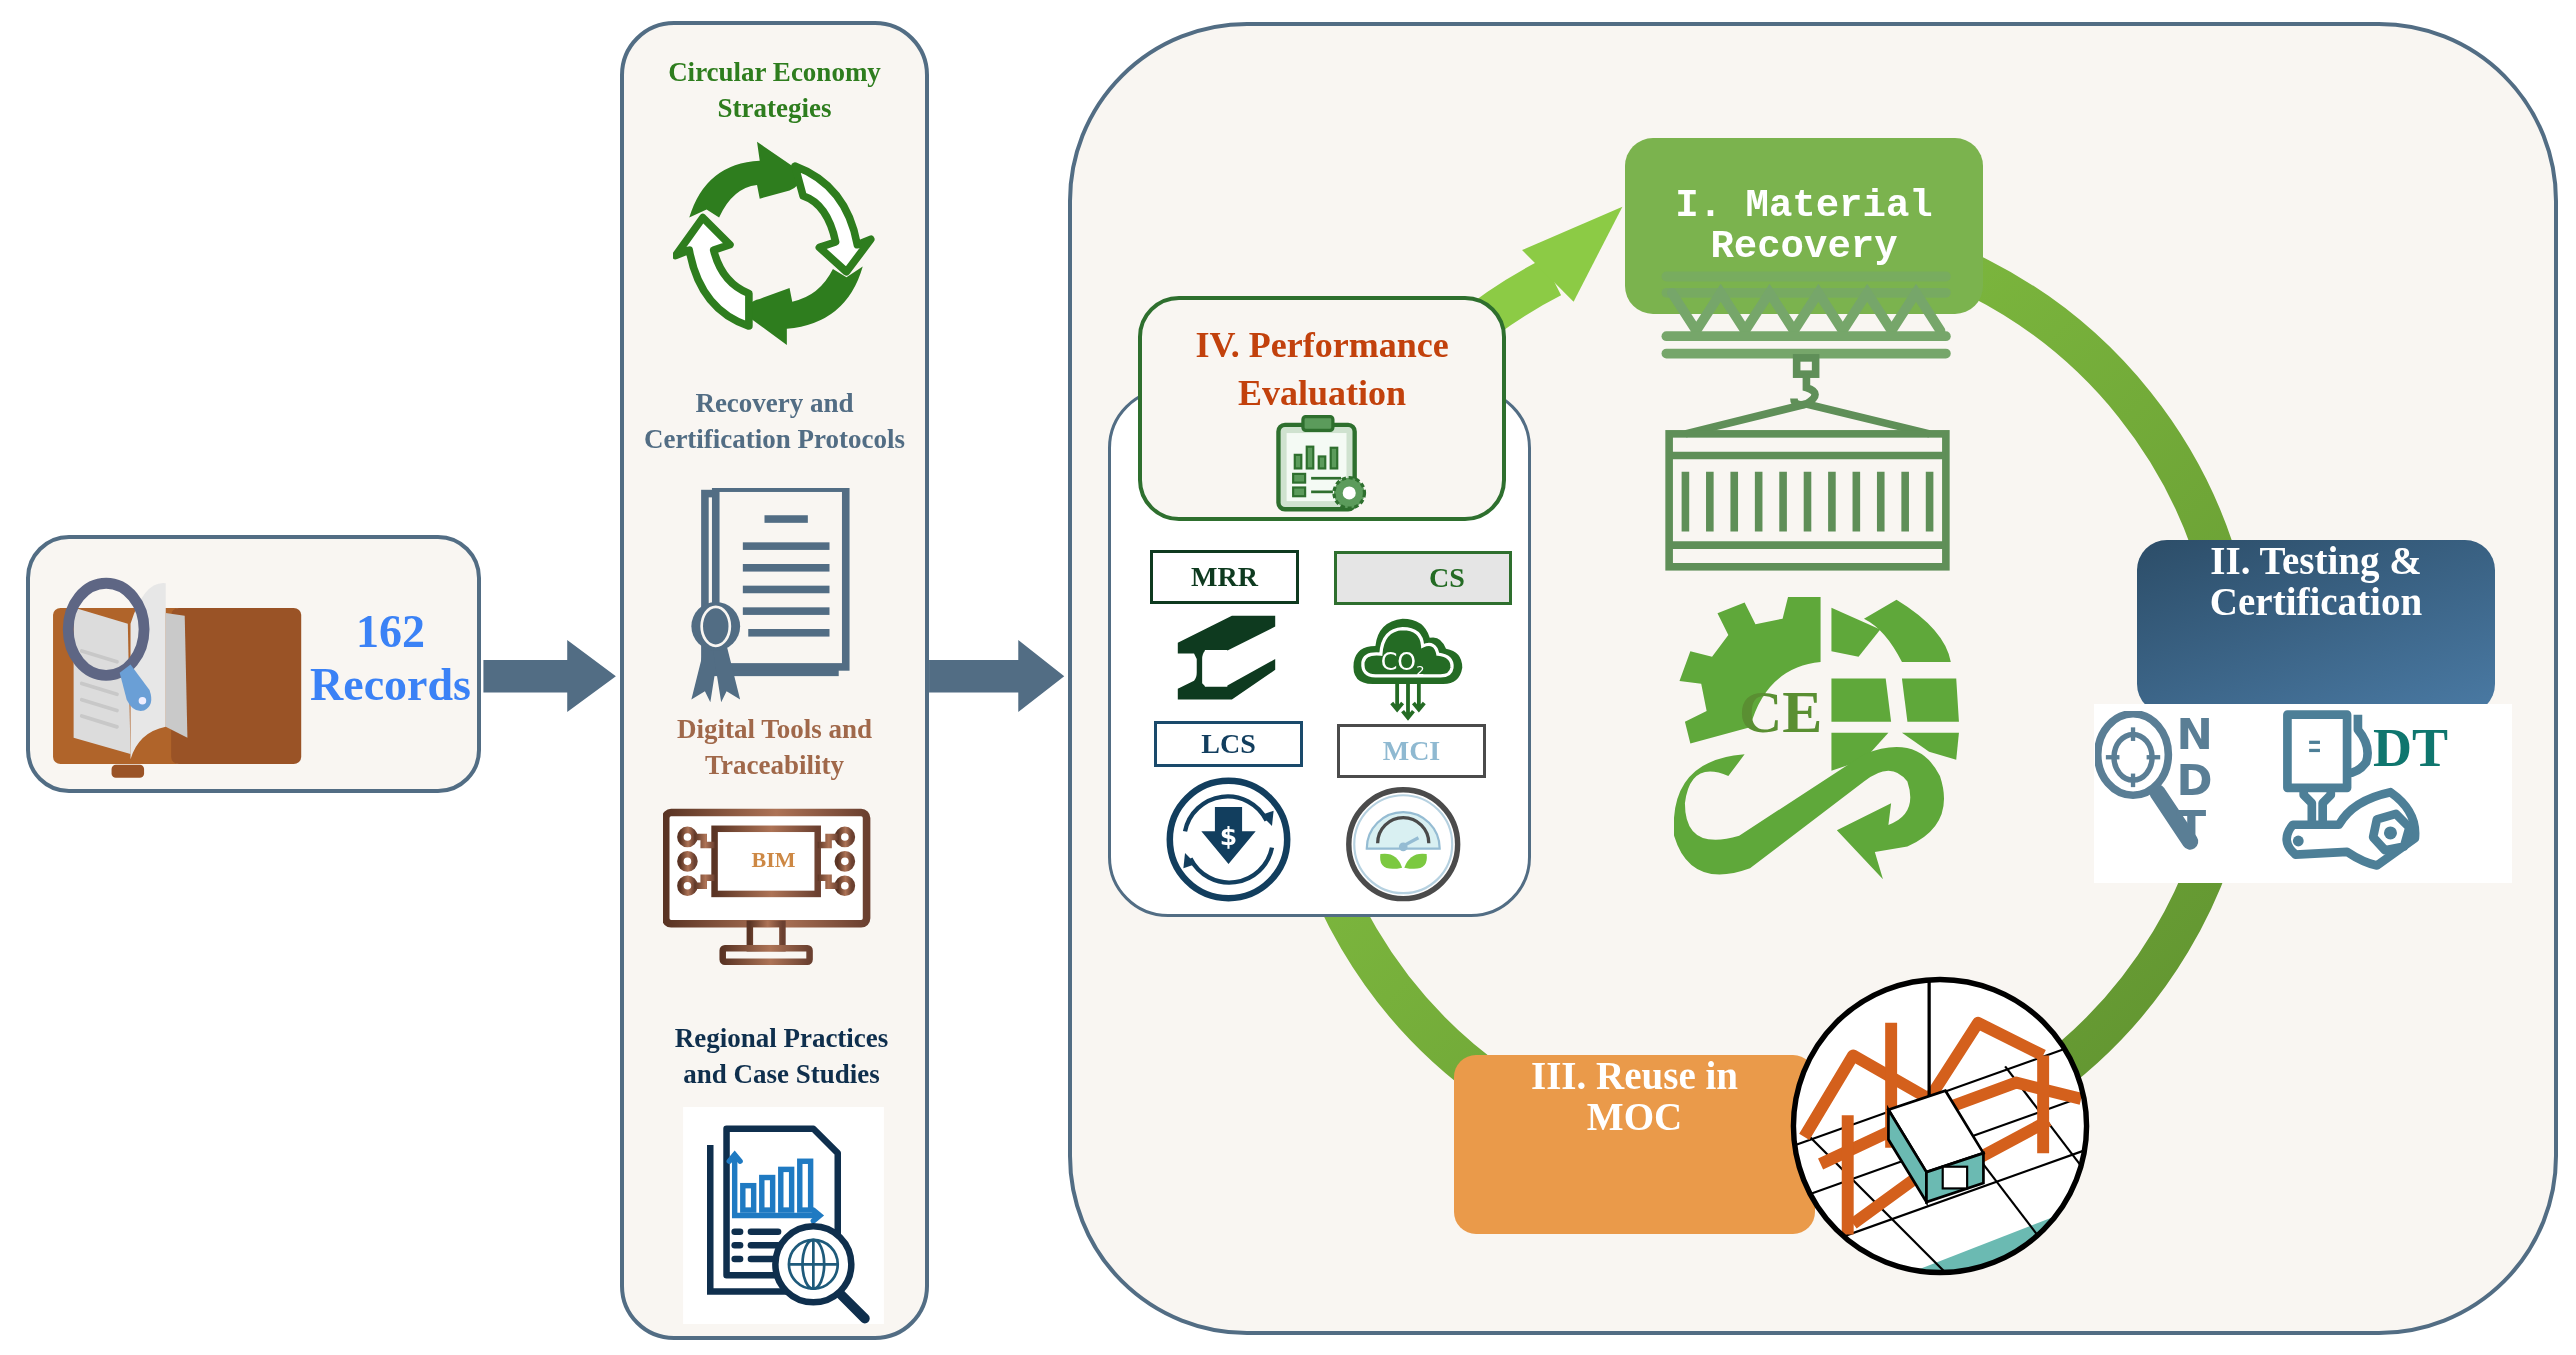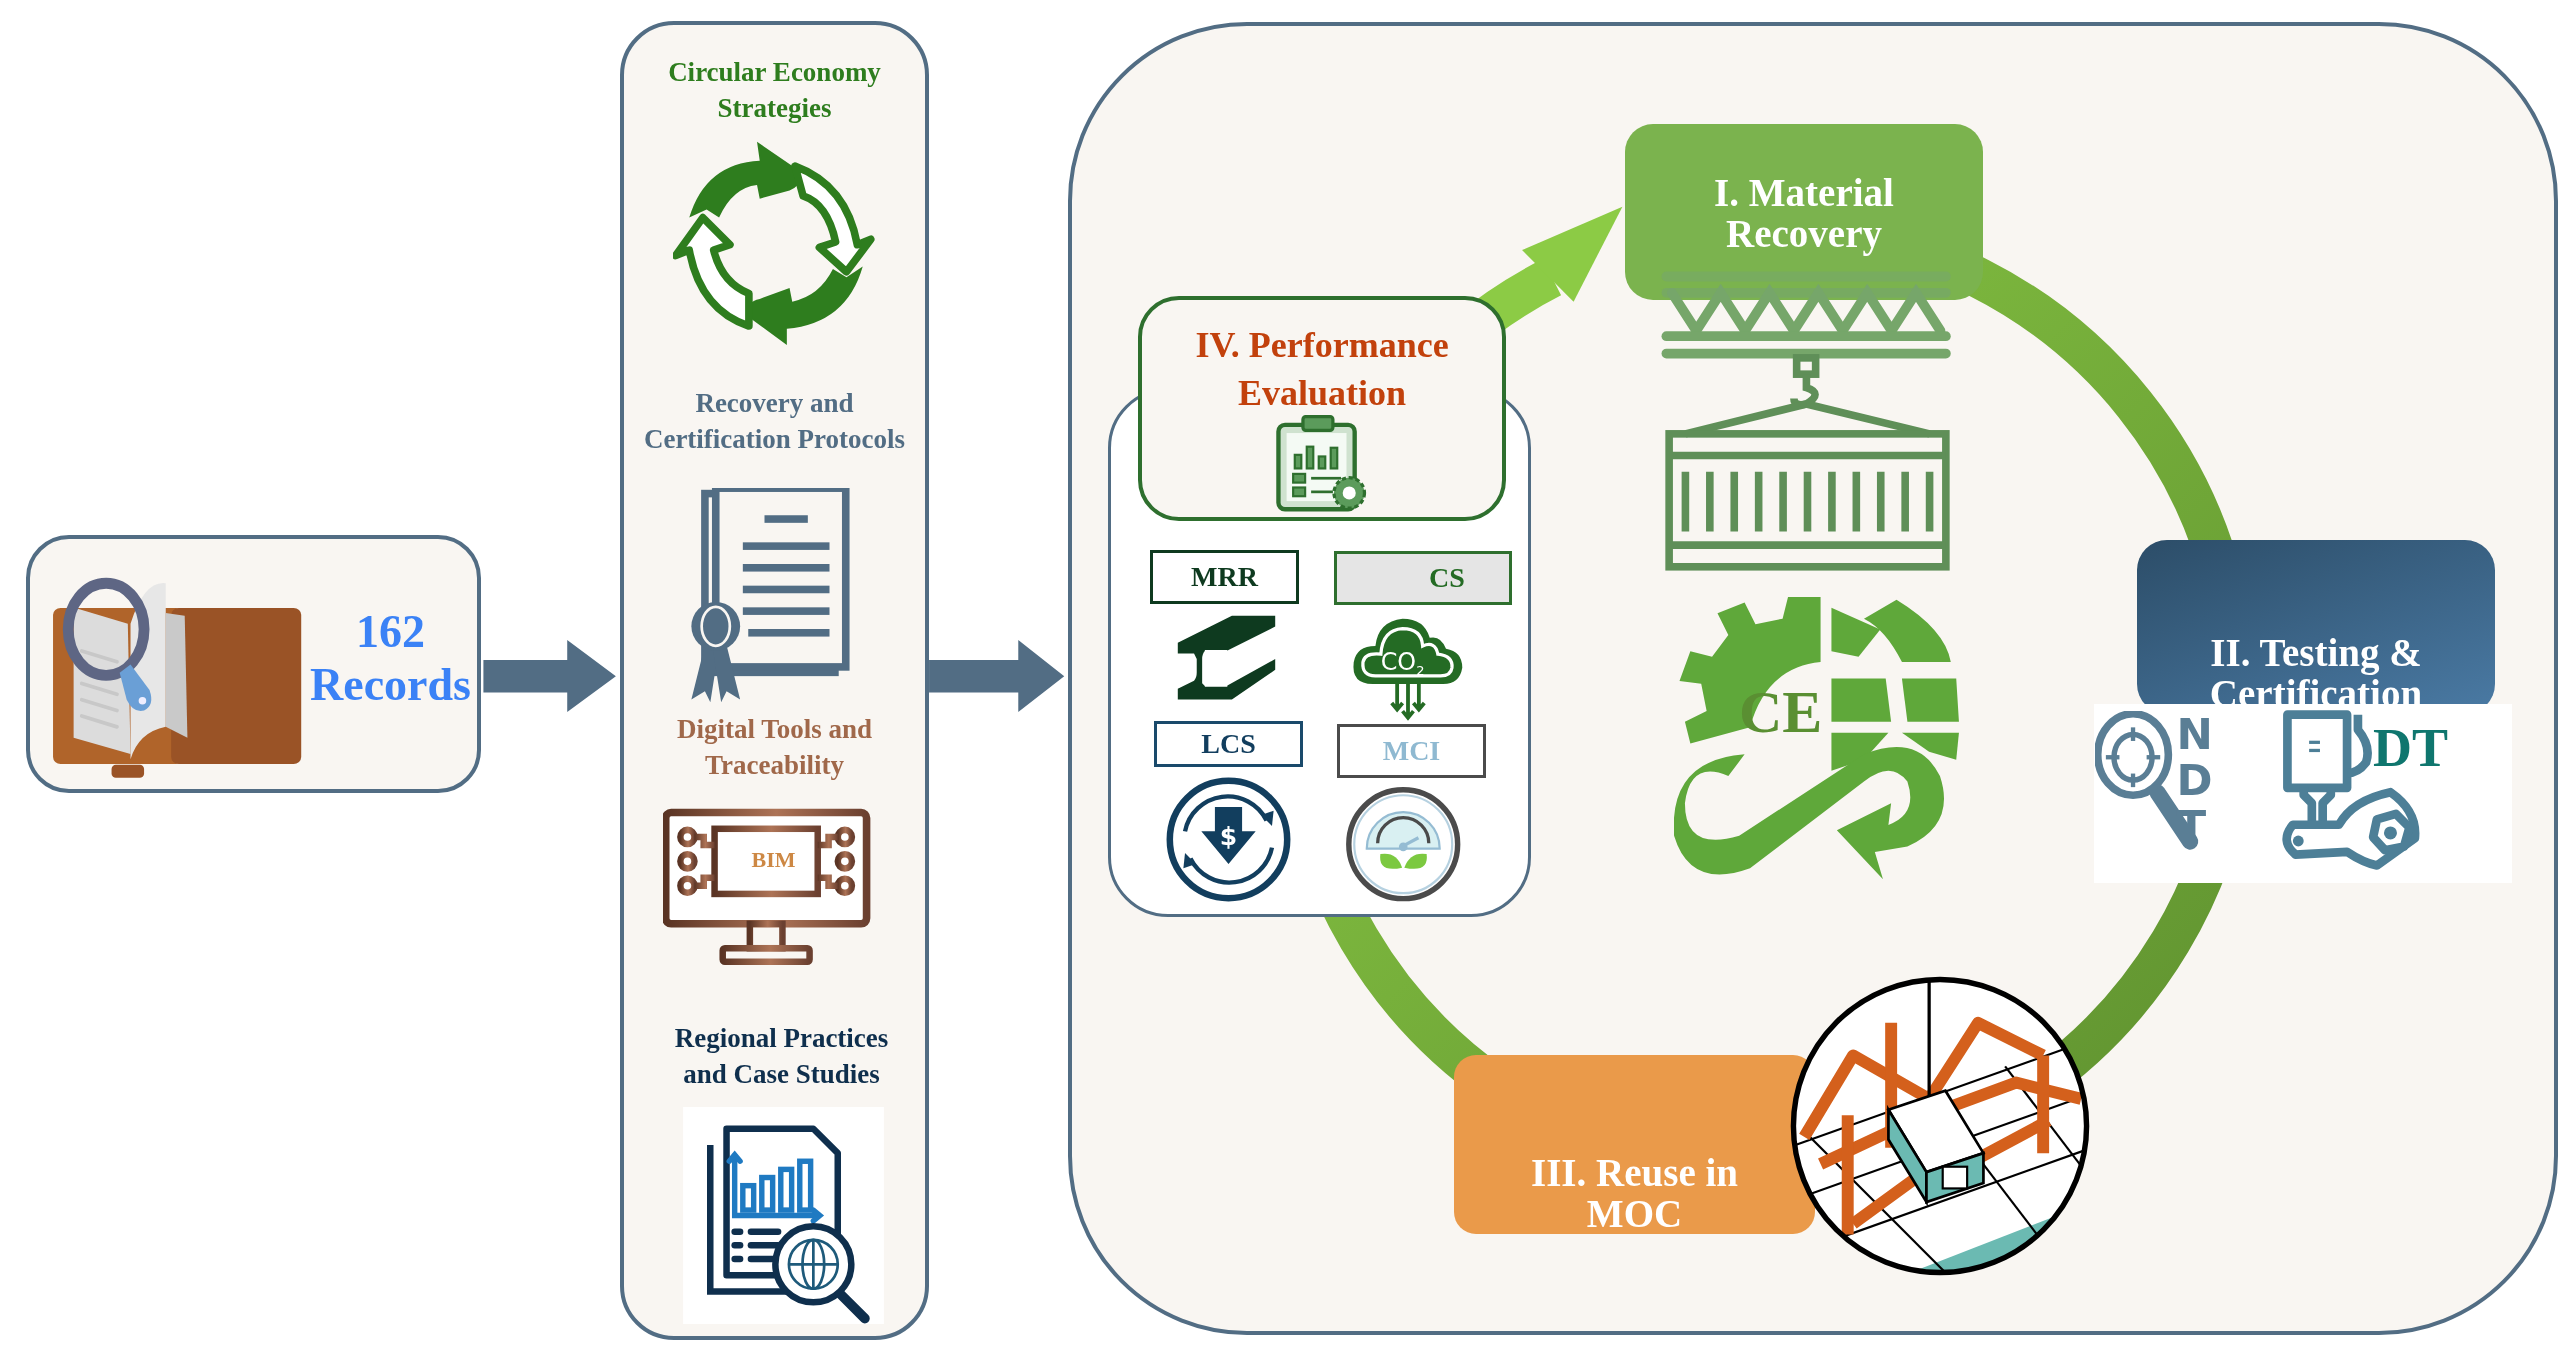--- a/index.html
+++ b/index.html
@@ -17,24 +17,24 @@
   .flow-arrow { position:absolute; }
 
   
   #themes-panel { left:620px; top:20.6px; width:309px; height:1319px; border-radius:54px; }
   .theme-title { position:absolute; left:620px; width:309px; font-size:27px; line-height:36px; }
 
   
   #framework-panel { left:1068px; top:22px; width:1490px; height:1313px; border-radius:179px; }
 
   
-  .stage { position:absolute; box-sizing:border-box; display:flex; align-items:flex-end; justify-content:center;
+  .stage { position:absolute; box-sizing:border-box; display:flex; align-items:flex-start; justify-content:center;
            text-align:center; font-weight:bold; }
-  #stage1 { left:1625px; top:124px; width:358px; height:176px; background:#7bb34e; border-radius:28px; color:#fff;
-            font-size:39px; line-height:41px; align-items:flex-start; padding-top:48px; }
+  #stage1 { left:1625px; top:138px; width:358px; height:176px; background:#7bb34e; border-radius:28px; color:#fff;
+            font-size:39px; line-height:41px; align-items:flex-start; padding-top:48px;font-family:Liberation Mono, monospace; }
   #stage2 { left:2137px; top:540px; width:358px; height:174px; background:linear-gradient(160deg,#2c4d68,#4a7aa4);
             border-radius:30px; color:#fff; font-size:39px; line-height:41px; }
   #stage3 { left:1454px; top:1055px; width:361px; height:179px; background:#ea9a4a; border-radius:22px; color:#fff;
             font-size:39px; line-height:41px; }
   #stage4-outer { left:1108px; top:388px; width:423px; height:529px; border:3.8px solid #526d84; border-radius:60px;
                   background:#fff; box-sizing:border-box; position:absolute; }
   #stage4 { left:1138px; top:296px; width:368px; height:225px; background:#f9f6f2; border:4.3px solid #2e6f2e;
             border-radius:41px; color:#c2410c; font-size:36px; line-height:48px; align-items:flex-start; padding-top:20.6px; }
 
   .metric-box { position:absolute; box-sizing:border-box; background:#fff; display:flex; align-items:center;

